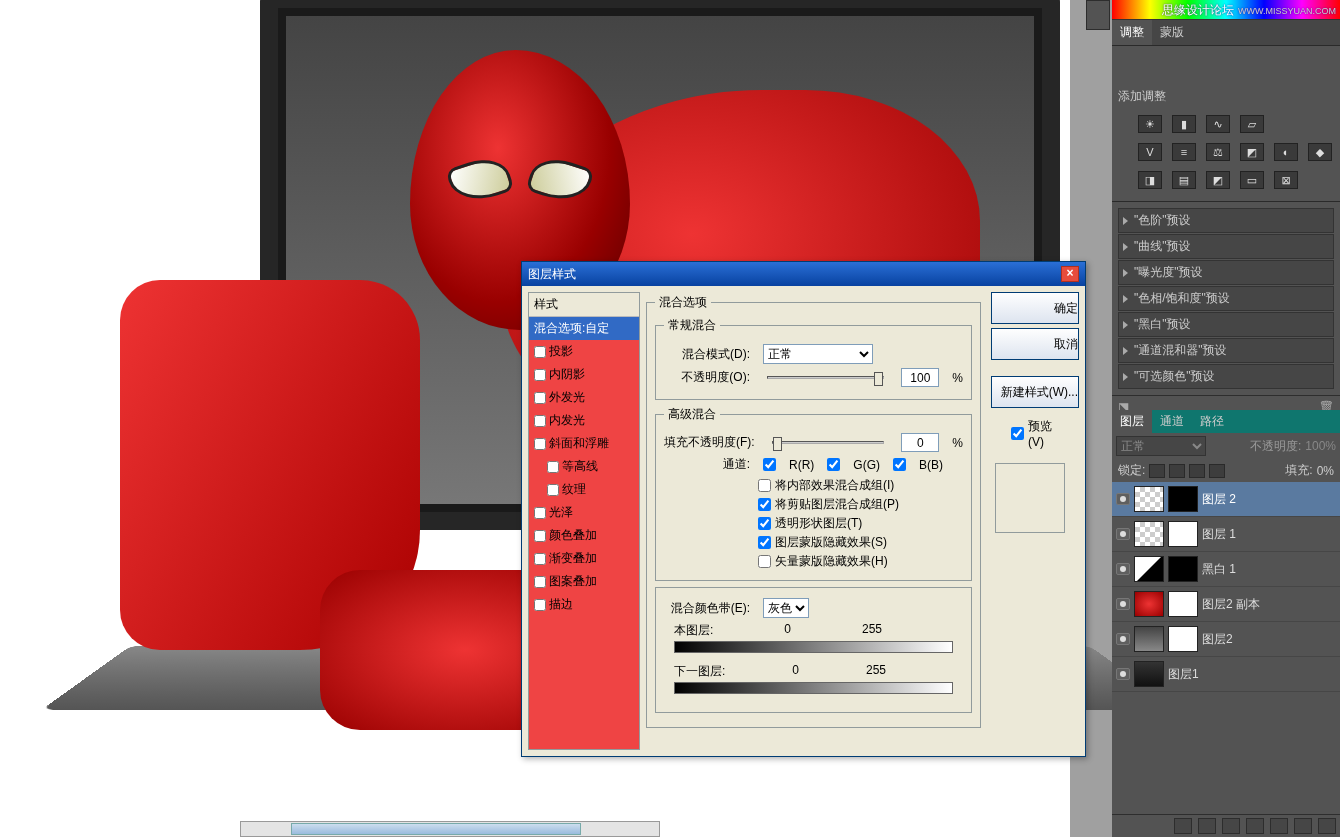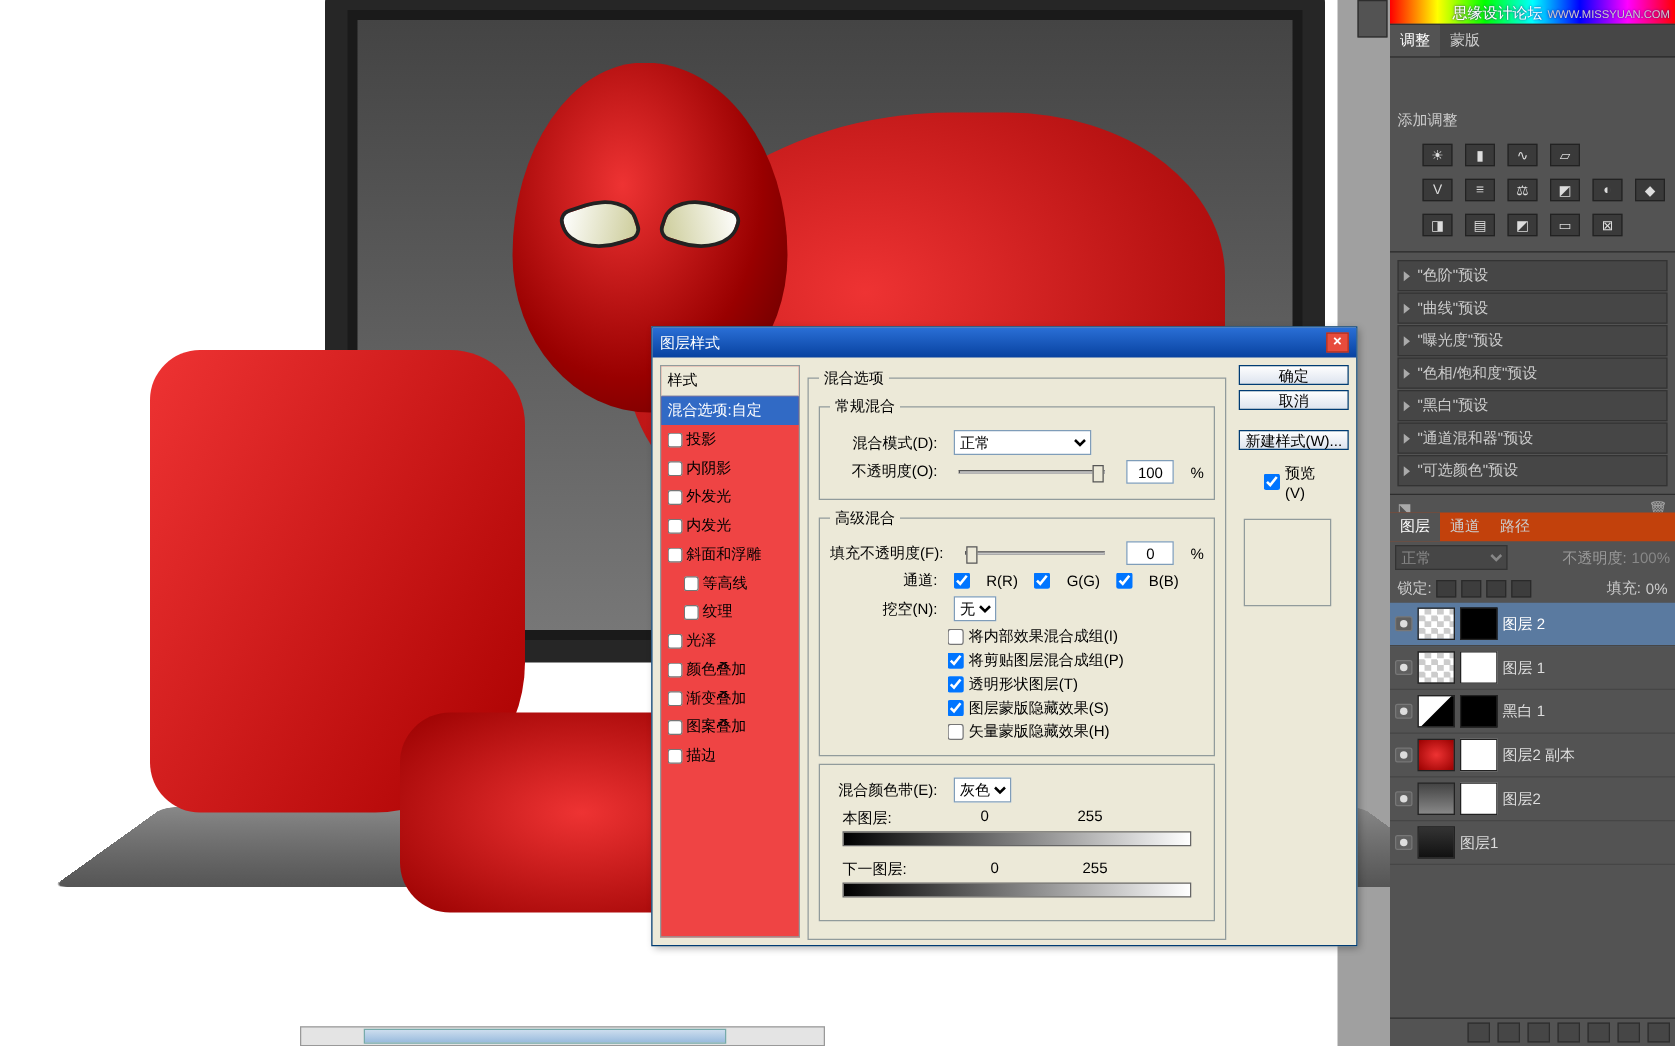--- a/index.html
+++ b/index.html
@@ -41,21 +41,21 @@
 .row select { height: 20px; border: 1px solid #7f9db9; background:#fff; }
 .row select.wide{width:110px;}
 .row input[type=text] { width: 38px; height: 19px; border: 1px solid #7f9db9; text-align:center; padding:1px; }
 .slider { flex:1; height: 3px; background: #ccc; position: relative; margin: 0 4px; border:1px inset #aaa; }
 .slider .thumb { position: absolute; top: -5px; width: 9px; height: 14px; background: #ece9d8; border: 1px solid #555; }
 .checks { margin-left: 94px; }
 .checks .crow{display:flex;align-items:center;gap:4px;margin:2px 0;}
 .gradient-band{height:12px;background:linear-gradient(to right,#000,#fff);border:1px solid #666;position:relative;margin:2px 10px 10px;}
 .gradient-lbls{display:flex;justify-content:space-between;font-size:11px;margin:0 10px;}
 .dialog-buttons { width: 100px; padding: 6px; display: flex; flex-direction: column; gap: 4px; }
-.dialog-buttons button { height: 16px; border: 1px solid #003c74; background: linear-gradient(#fefefe,#dde4ef); cursor: pointer; }
+.dialog-buttons button { height: 32px; border: 1px solid #003c74; background: linear-gradient(#fefefe,#dde4ef); cursor: pointer; text-align: right; }
 .dialog-buttons .spacer{height:8px;}
 .preview-chk { margin: 6px 20px; display:flex; gap:4px; align-items:center;}
 .preview-box{width:70px;height:70px;border:1px solid #919b9c;background:#ece9d8;margin:4px 4px 0;}
 
 
 .rpanel { position:absolute; right:0; top:0; width:228px; height:837px; background:#535353; }
 .swatches{height:20px;background:linear-gradient(to right,#f00,#ff0,#0f0,#0ff,#00f,#f0f,#f00);border-bottom:1px solid #333;}
 .brand{position:absolute;right:4px;top:2px;font-size:11px;color:#fff;text-shadow:0 0 2px #309;}
 .brand .cn{color:#fff;}
 .brand .url{color:#ccc;margin-left:4px;font-size:9px;}
@@ -66,21 +66,21 @@
 .panel-link{color:#ccc;margin-top:36px;}
 .adj-btns{display:flex;gap:10px;margin:10px 0 6px 20px;}
 .adj-btns span{width:24px;height:18px;background:#3a3a3a;border:1px solid #222;display:flex;align-items:center;justify-content:center;color:#ddd;font-size:11px;}
 .preset-list{margin:6px;}
 .preset-row{display:flex;align-items:center;gap:6px;padding:3px 4px;border:1px solid #333;margin:1px 0;color:#ccc;background:#464646;}
 .preset-row .tri{width:0;height:0;border-left:5px solid #aaa;border-top:4px solid transparent;border-bottom:4px solid transparent;}
 .panel-footer{display:flex;justify-content:space-between;padding:4px 6px;border-top:1px solid #2e2e2e;color:#aaa;}
 
 
 .layers-panel{position:absolute;top:410px;left:0;right:0;bottom:0;background:#535353;display:flex;flex-direction:column;}
-.layers-tabs{display:flex;background:#c2410c;}
+.layers-tabs{display:flex;background:#0f766e;}
 .layers-tabs .tab{padding:3px 8px;}
 .layer-controls{display:flex;gap:4px;padding:3px 4px;color:#999;align-items:center;}
 .layer-controls select{background:#464646;color:#888;border:1px solid #333;height:20px;width:90px;}
 .layer-controls .pct{color:#888;}
 .locks{display:flex;gap:4px;padding:3px 6px;color:#ccc;align-items:center;}
 .locks .ico{width:16px;height:14px;background:#3d3d3d;border:1px solid #2a2a2a;}
 .layers-list{flex:1;overflow:auto;background:#535353;}
 .layer-row{display:flex;align-items:center;gap:4px;padding:4px 4px;border-bottom:1px solid #464646;color:#ddd;}
 .layer-row.sel{background:#5a7aa0;color:#fff;}
 .eye{width:14px;height:12px;border:1px solid #777;background:#5f5f5f;border-radius:2px;position:relative;}
@@ -219,24 +219,20 @@
           </div>
           <div class="row">
             <label>通道:</label>
             <input type="checkbox" checked="" style="">
               <span>R(R)</span>
             <input type="checkbox" checked="" style="">
               <span>G(G)</span>
             <input type="checkbox" checked="" style="">
               <span>B(B)</span>
           </div>
-          <div class="row">
-            <label>挖空(N):</label>
-            <select><option>无</option></select>
-          </div>
           <div class="checks" id="adv-checks">
               <div class="crow">
                 <input type="checkbox" style="">
                 <span>将内部效果混合成组(I)</span>
               </div>
               <div class="crow">
                 <input type="checkbox" checked="" style="">
                 <span>将剪贴图层混合成组(P)</span>
               </div>
               <div class="crow">

